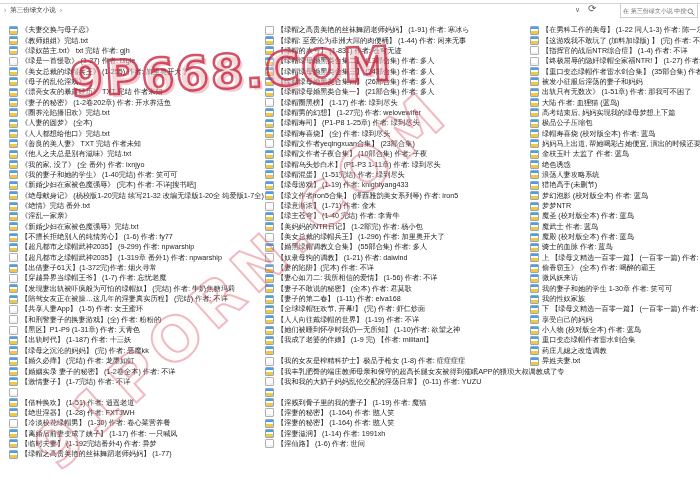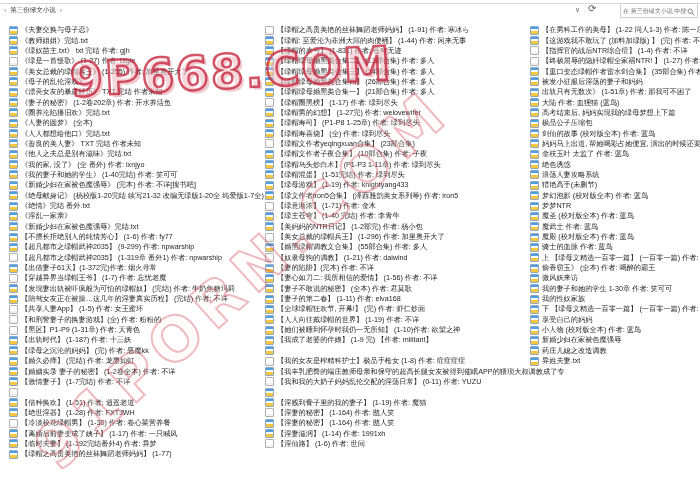--- a/index.html
+++ b/index.html
@@ -430,21 +430,21 @@
       <div class="row">
         <span class="ic c"></span>
         <span class="label">高考结束后, 妈妈实现我的绿母梦想上下篇</span>
       </div>
       <div class="row">
         <span class="ic c"></span>
         <span class="label">极品公子压缩包</span>
       </div>
       <div class="row">
         <span class="ic c"></span>
-        <span class="label">剑仙的故事 (校对版全本) 作者: 蓝鸟</span>
+        <span class="label">绿帽寿喜烧 (校对版全本) 作者: 蓝鸟</span>
       </div>
       <div class="row">
         <span class="ic c"></span>
         <span class="label">妈妈马上出道, 帮她喝彩占她便宜, 演出的时候还要在后台陪</span>
       </div>
       <div class="row">
         <span class="ic c"></span>
         <span class="label">金枝玉叶 太监了 作者: 蓝鸟</span>
       </div>
       <div class="row">
@@ -510,21 +510,21 @@
       <div class="row">
         <span class="ic c"></span>
         <span class="label">享受自己的妈妈</span>
       </div>
       <div class="row">
         <span class="ic c"></span>
         <span class="label">小人物 (校对版全本) 作者: 蓝鸟</span>
       </div>
       <div class="row">
         <span class="ic c"></span>
-        <span class="label">新婚少妇在家被色魔强辱</span>
+        <span class="label">重口变态绿帽作者雷水剑合集</span>
       </div>
       <div class="row">
         <span class="ic c"></span>
         <span class="label">药庄儿媳之改造调教</span>
       </div>
       <div class="row">
         <span class="ic c"></span>
         <span class="label">异姓夫妻.txt</span>
       </div>
     </div>

